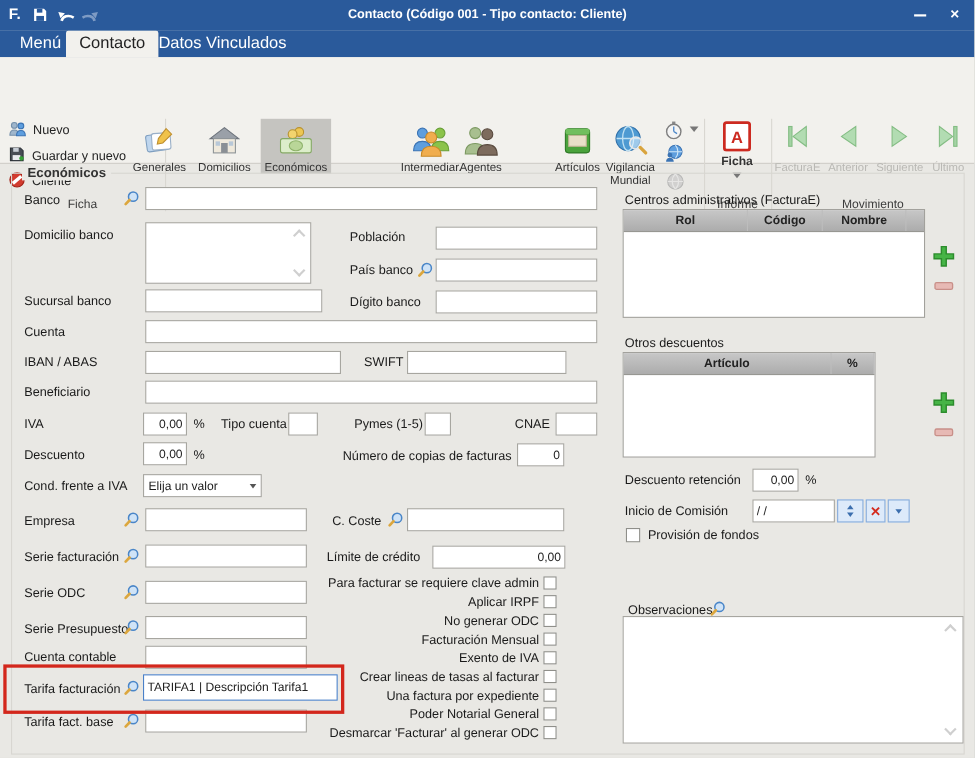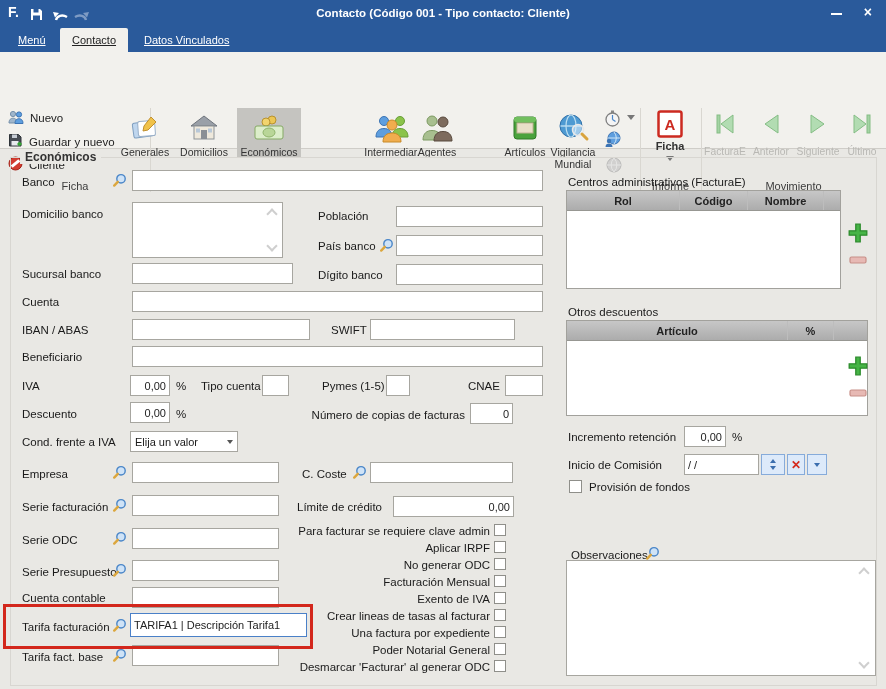--- a/index.html
+++ b/index.html
@@ -6,21 +6,21 @@
   .window{position:relative;width:886px;height:689px;background:#e9e8e4;font-family:"Liberation Sans",sans-serif;color:#1a1a1a;overflow:hidden;}
   
   .titlebar{position:absolute;left:0;top:0;width:886px;height:28px;background:#2a5a9b;}
   .titlebar .apptitle{position:absolute;left:0;right:0;top:7px;text-align:center;color:#fff;font-size:11.5px;font-weight:bold;}
   .tb-icn{position:absolute;top:5px;}
   .flogo{left:8px;color:#fff;font-weight:bold;font-size:14px;top:4px;}
   .win-min{position:absolute;right:44px;top:13px;width:11px;height:2px;background:#fff;}
   .win-close{position:absolute;right:14px;top:4px;color:#fff;font-size:14px;font-weight:bold;}
   
   .tabsbar{position:absolute;left:0;top:28px;width:886px;height:24px;background:#2a5a9b;}
-  .tab{position:absolute;top:0;height:24px;line-height:24px;padding:0 12px;color:#fff;font-size:11px;text-decoration:underline;}
+  .tab{position:absolute;top:0;height:24px;line-height:24px;padding:0 12px;color:#fff;font-size:15px;}
   .tab.active{background:#f2f1ed;color:#222;border-radius:2px 2px 0 0;}
   
   .ribbon{position:absolute;left:0;top:52px;width:886px;height:96px;background:#f2f1ed;border-bottom:1px solid #cfcdc8;}
   .vsep{position:absolute;top:56px;height:84px;width:1px;background:#d9d7d1;}
   .grp-lbl{position:absolute;top:128px;font-size:11px;color:#3c3c3c;text-align:center;}
   .smallbtn{position:absolute;left:8px;display:flex;align-items:center;gap:6px;font-size:11.5px;color:#222;}
   .rbtn{position:absolute;top:56px;display:flex;flex-direction:column;align-items:center;font-size:10.5px;color:#333;padding-top:2px;}
   .rbtn .ricon{height:36px;display:flex;align-items:center;}
   .rbtn.selected{background:#c5c4c0;}
   .rbtn .l2{line-height:12px;text-align:center;}
@@ -401,35 +401,35 @@
     </div>
   </div>
   <span class="pmbtn" style="left:847px;top:222px"><svg width="22" height="22" viewBox="0 0 20 20">
         <path d="M8 2h4v6h6v4h-6v6H8v-6H2V8h6z" fill="#46b446" stroke="#2c8c2c" stroke-width="1.2"></path>
       </svg></span>
   <span class="pmbtn" style="left:848px;top:251px"><svg width="20" height="18" viewBox="0 0 20 18">
         <rect x="2" y="6" width="16" height="6" rx="1.5" fill="#e7b9b4" stroke="#c88f88" stroke-width="1.2"></rect>
       </svg></span>
 
   <span class="lbl" style="left:568px;top:306px">Otros descuentos</span>
-  <div class="tbl" style="left:566px;top:320px;width:302px;height:96px">
+  <div class="tbl" style="left:566px;top:320px;width:230px;height:96px">
     <div class="thead">
       <span class="th" style="width:221px">Artículo</span>
       <span class="th" style="width:46px">%</span>
       <span class="th" style="flex:1;border-right:none"></span>
     </div>
   </div>
   <span class="pmbtn" style="left:847px;top:355px"><svg width="22" height="22" viewBox="0 0 20 20">
         <path d="M8 2h4v6h6v4h-6v6H8v-6H2V8h6z" fill="#46b446" stroke="#2c8c2c" stroke-width="1.2"></path>
       </svg></span>
   <span class="pmbtn" style="left:848px;top:384px"><svg width="20" height="18" viewBox="0 0 20 18">
         <rect x="2" y="6" width="16" height="6" rx="1.5" fill="#e7b9b4" stroke="#c88f88" stroke-width="1.2"></rect>
       </svg></span>
 
-  <span class="lbl" style="left:568px;top:431px">Incremento retención</span>
+  <span class="lbl" style="left:568px;top:431px">Descuento retención</span>
   <input class="inp num" style="left: 684px; top: 426px; width: 42px;" value="0,00">
   <span class="lbl" style="left:732px;top:431px">%</span>
 
   <span class="lbl" style="left:568px;top:459px">Inicio de Comisión</span>
   <input class="inp" style="left: 684px; top: 454px; width: 75px;" value="/ /">
   <div class="dtbtn" style="left:761px;top:454px;width:24px;flex-direction:column;gap:3px">
       <span class="tri-up"></span>
       <span class="tri-dn"></span>
     </div>
   <div class="dtbtn" style="left:787px;top:454px;width:18px">

